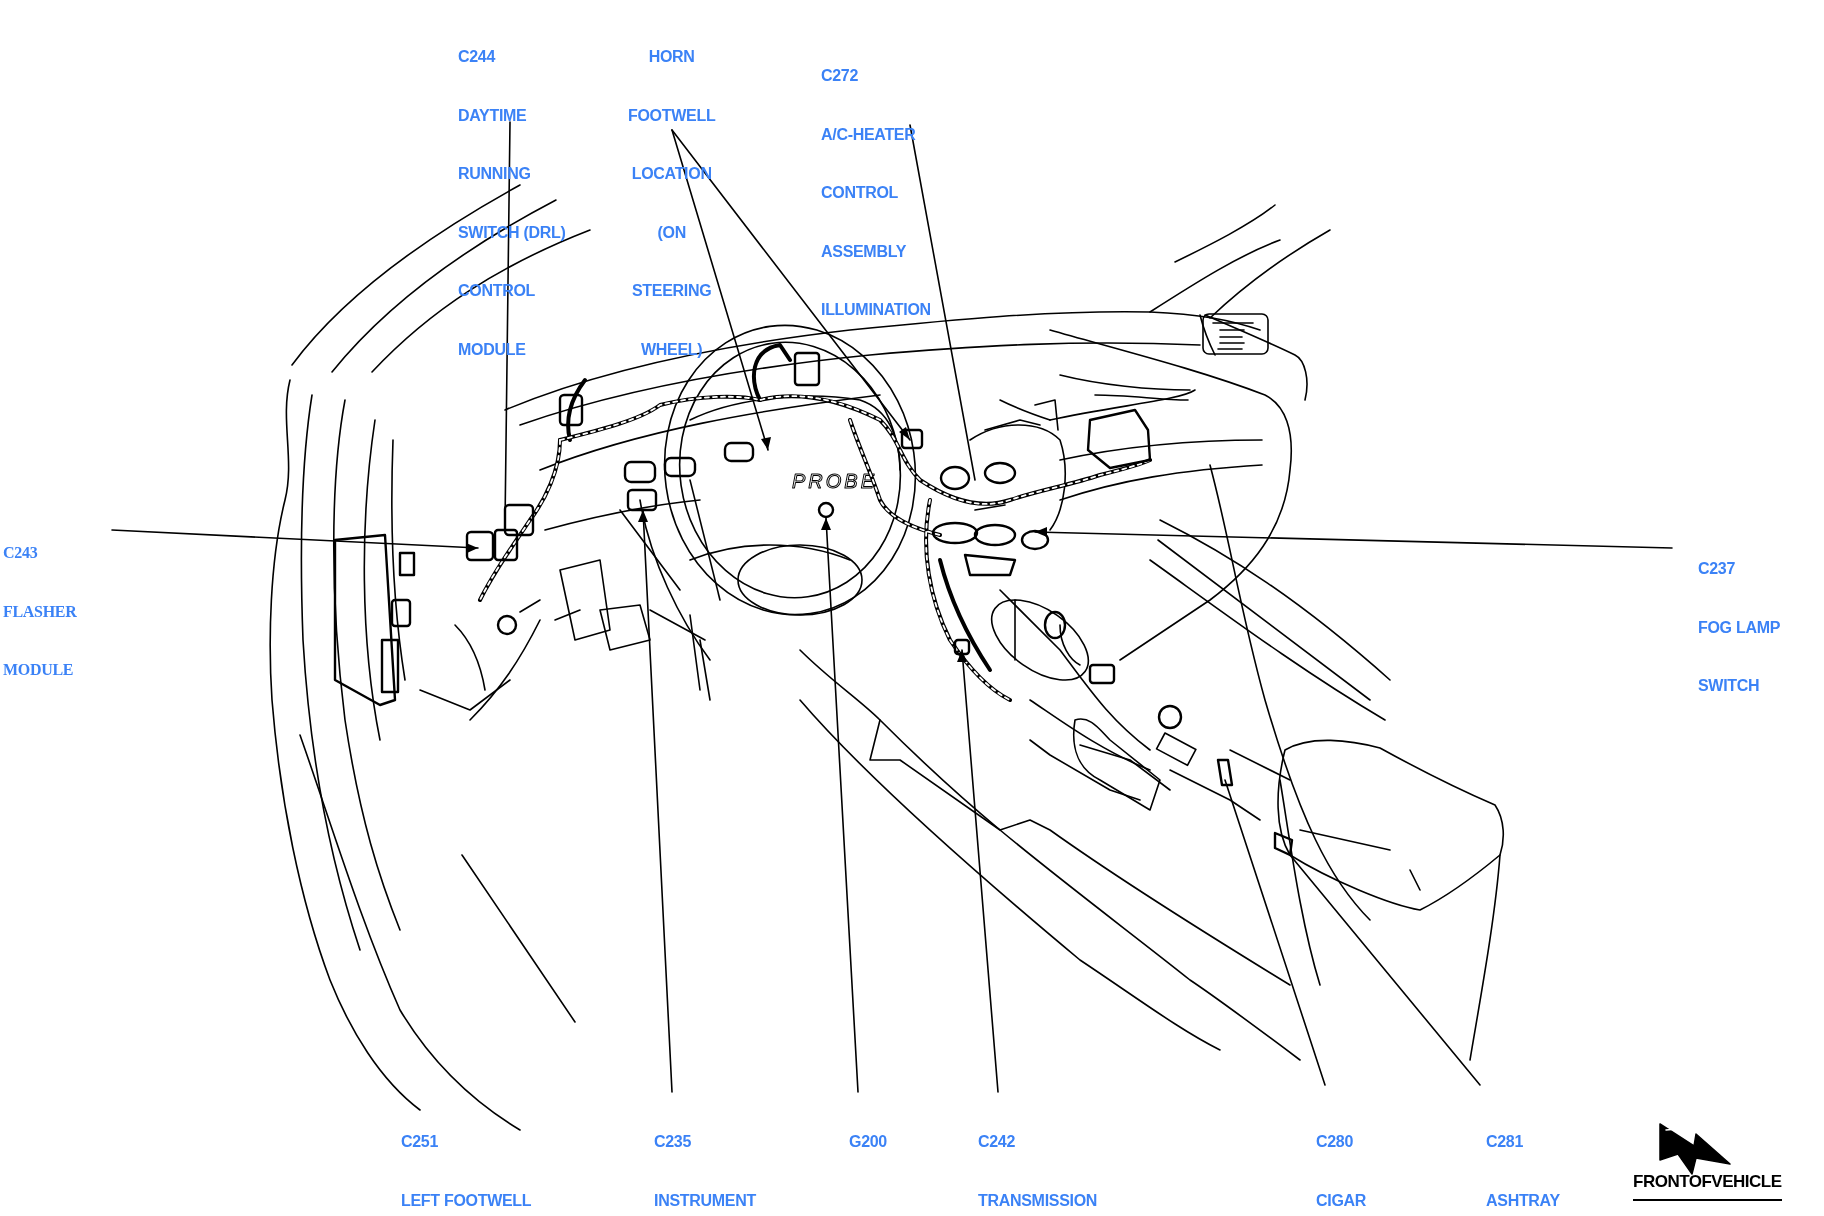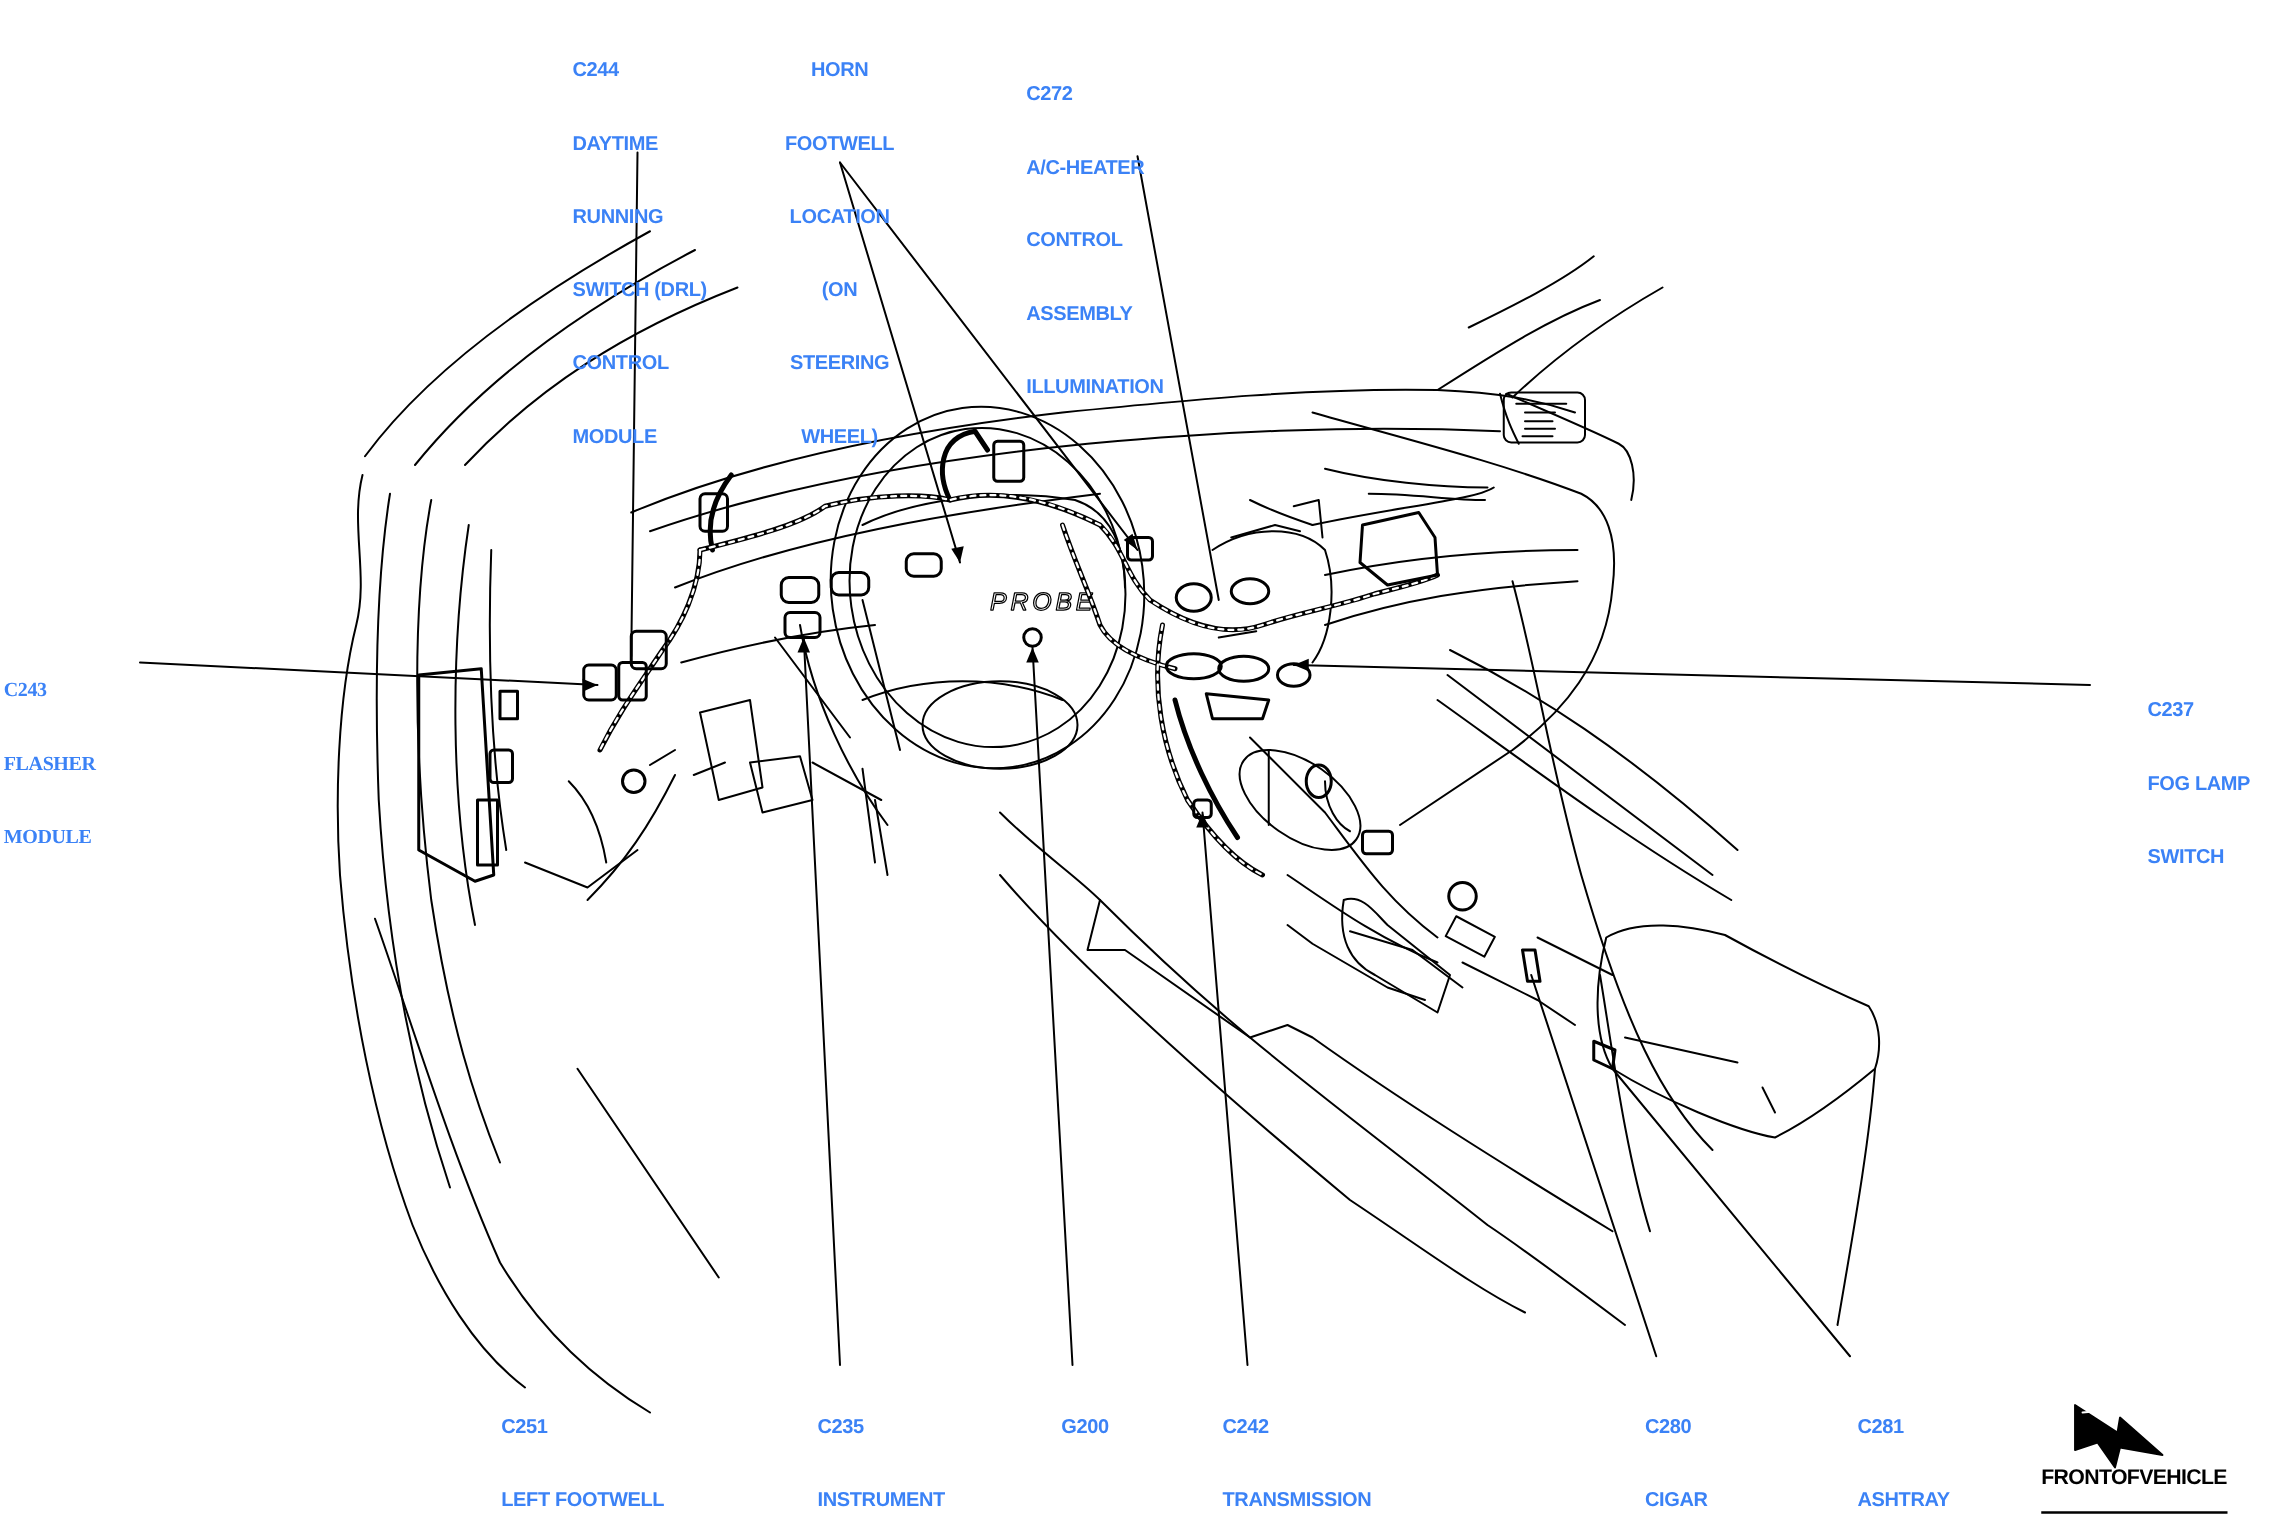--- a/index.html
+++ b/index.html
@@ -13,21 +13,21 @@
     line-height:19.5px;
     color:#3b82f6;
     white-space:pre;
     letter-spacing:-0.3px;
   }
   .label span { display:block; }
   #front-label {
     position:absolute; left:1633px; top:1172px;
     font-family:"Liberation Sans", sans-serif; font-weight:bold;
     font-size:17px; letter-spacing:-0.5px; color:#000;
-    border-bottom:2px solid #000; padding-bottom:17px;
+    border-bottom:2px solid #000; padding-bottom:7px;
   }
   svg line, svg path, svg polyline, svg ellipse, svg rect, svg polygon { vector-effect:non-scaling-stroke; }
 </style>
 </head>
 <body>
 
 <svg id="stage" viewBox="0 0 1824 1216" xmlns="http://www.w3.org/2000/svg" fill="none" stroke="#000" stroke-width="1.6" stroke-linecap="round" stroke-linejoin="round">
 
   <g>
 
@@ -253,21 +253,21 @@
   <span>ASSEMBLY</span>
   <span>ILLUMINATION</span>
 </div>
 
 <div class="label" style="left:3px; top:504px;font-family:Liberation Serif, serif;">
   <span>C243</span>
   <span>FLASHER</span>
   <span>MODULE</span>
 </div>
 
-<div class="label" style="left:1698px; top:520px;margin-left:20px;">
+<div class="label" style="left:1698px; top:520px;">
   <span>C237</span>
   <span>FOG LAMP</span>
   <span>SWITCH</span>
 </div>
 
 <div class="label" style="left:401px; top:1093px;">
   <span>C251</span>
   <span>LEFT FOOTWELL</span>
   
   

